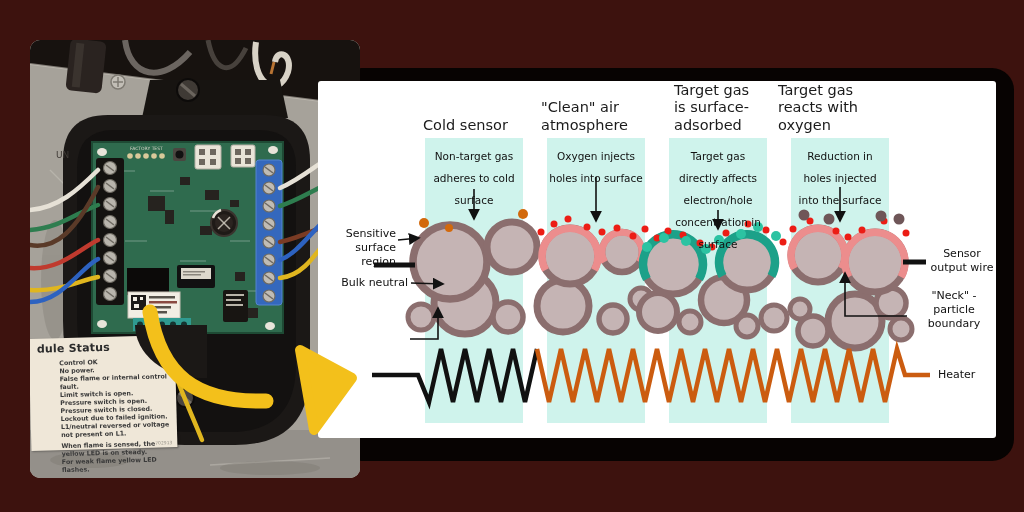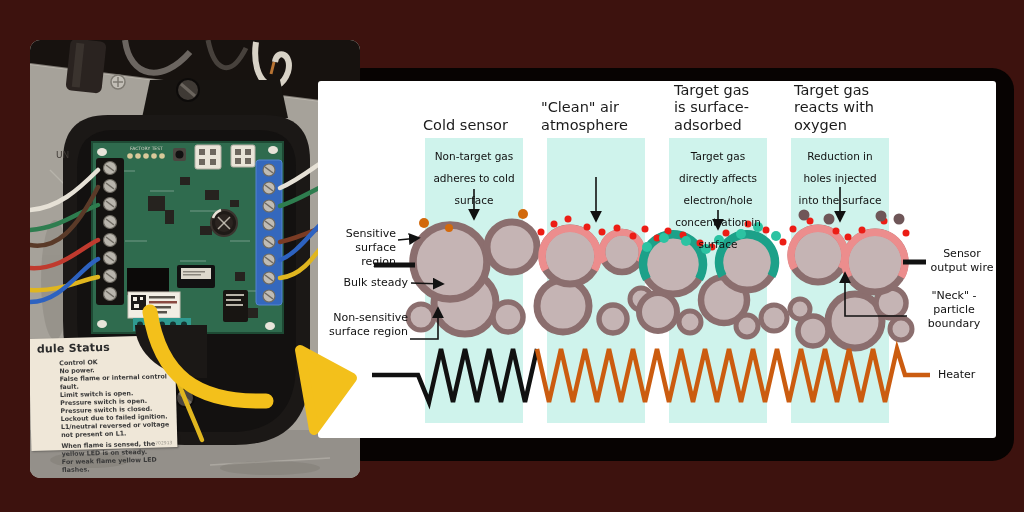--- a/index.html
+++ b/index.html
@@ -396,29 +396,29 @@
 
       <g fill="none" stroke-width="4.5">
         <polyline stroke="#111111" points="54,294 100,294 111,321 123,268 135,321 147,268 159,321 171,268 183,321 195,268 207,321 219,268"></polyline>
         <polyline stroke="#cb5c10" points="219,268 231,321 243,268 255,321 267,268 279,321 291,268 303,321 315,268 327,321 339,268 351,321 363,268 375,321 387,268 399,321 411,268 423,321 435,268 447,321 459,268 471,321 483,268 495,321 507,268 519,321 531,268 543,321 555,268 567,321 579,268 587,294 612,294"></polyline>
       </g>
     </svg>
 
     <div class="heading" style="left:105px;width:120px">Cold sensor</div>
     <div class="heading" style="left:223px;width:110px">"Clean" air atmosphere</div>
     <div class="heading" style="left:356px;width:88px">Target gas is surface-adsorbed</div>
-    <div class="heading" style="left:476px;width:100px">Target gas reacts with oxygen</div>
+    <div class="heading" style="left:460px;width:100px">Target gas reacts with oxygen</div>
 
     <div class="annot" style="left:108px;width:96px">Non-target gas adheres to cold surface</div>
+    <div class="annot" style="left:230px;width:96px">Oxygen injects holes into surface</div>
     <div class="annot" style="left:354px;width:92px">Target gas directly affects electron/hole concentration in surface</div>
     <div class="annot" style="left:478px;width:88px">Reduction in holes injected into the surface</div>
 
     <div class="dlabel r" style="left:2px;top:146px;width:76px">Sensitive surface region</div>
-    <div class="dlabel r" style="left:2px;top:195px;width:88px">Bulk steady</div>
-    <div class="dlabel r" style="left:2px;top:230px;width:88px">Non-sensitive surface region</div>
+    <div class="dlabel r" style="left:2px;top:195px;width:88px">Bulk neutral</div>
     <div class="dlabel c" style="left:611px;top:166px;width:66px">Sensor output wire</div>
     <div class="dlabel c" style="left:600px;top:208px;width:72px">"Neck" - particle boundary</div>
     <div class="dlabel" style="left:620px;top:287px">Heater</div>
   </div>
 
   <svg class="arrowlayer" width="1024" height="512" viewBox="0 0 1024 512">
     <path d="M150,312 C160,375 195,403 266,401" fill="none" stroke="#f3c01b" stroke-width="15" stroke-linecap="round"></path>
     <polygon points="352,378 300,350 314,430" fill="#f3c01b" stroke="#f3c01b" stroke-width="10" stroke-linejoin="round"></polygon>
   </svg>
 

